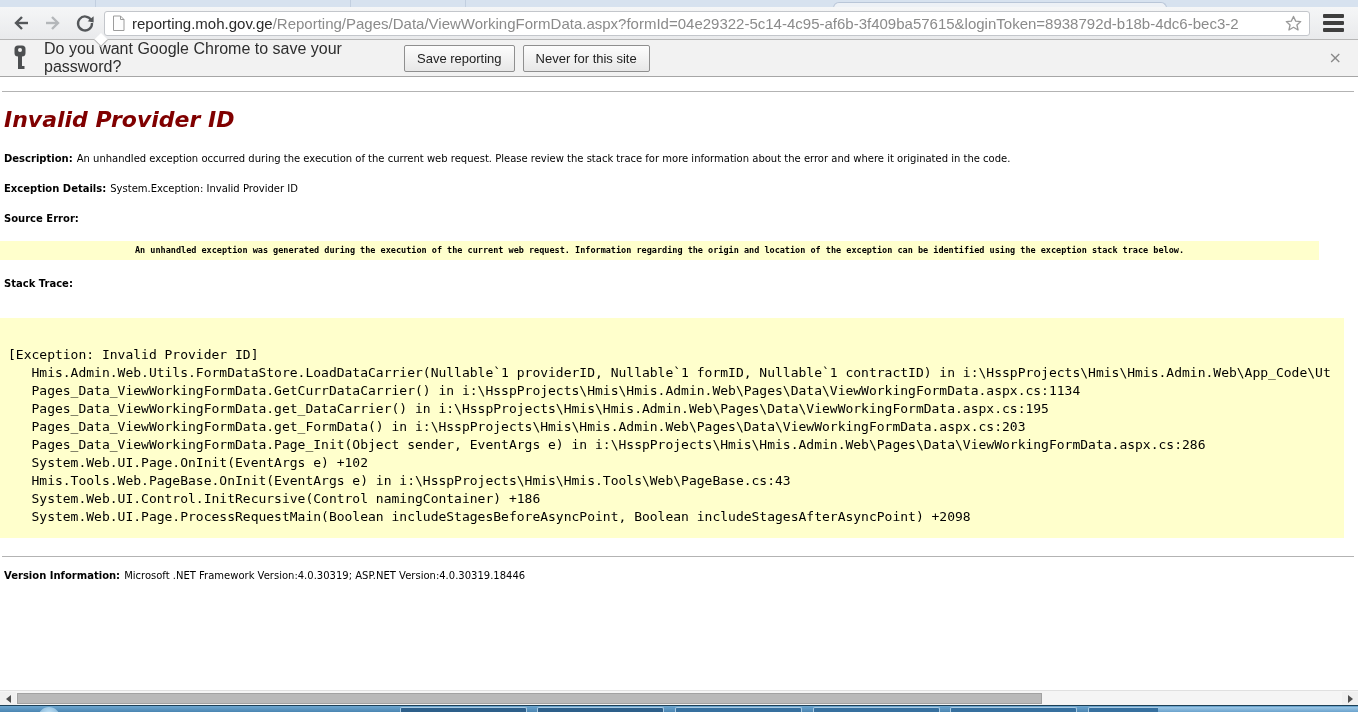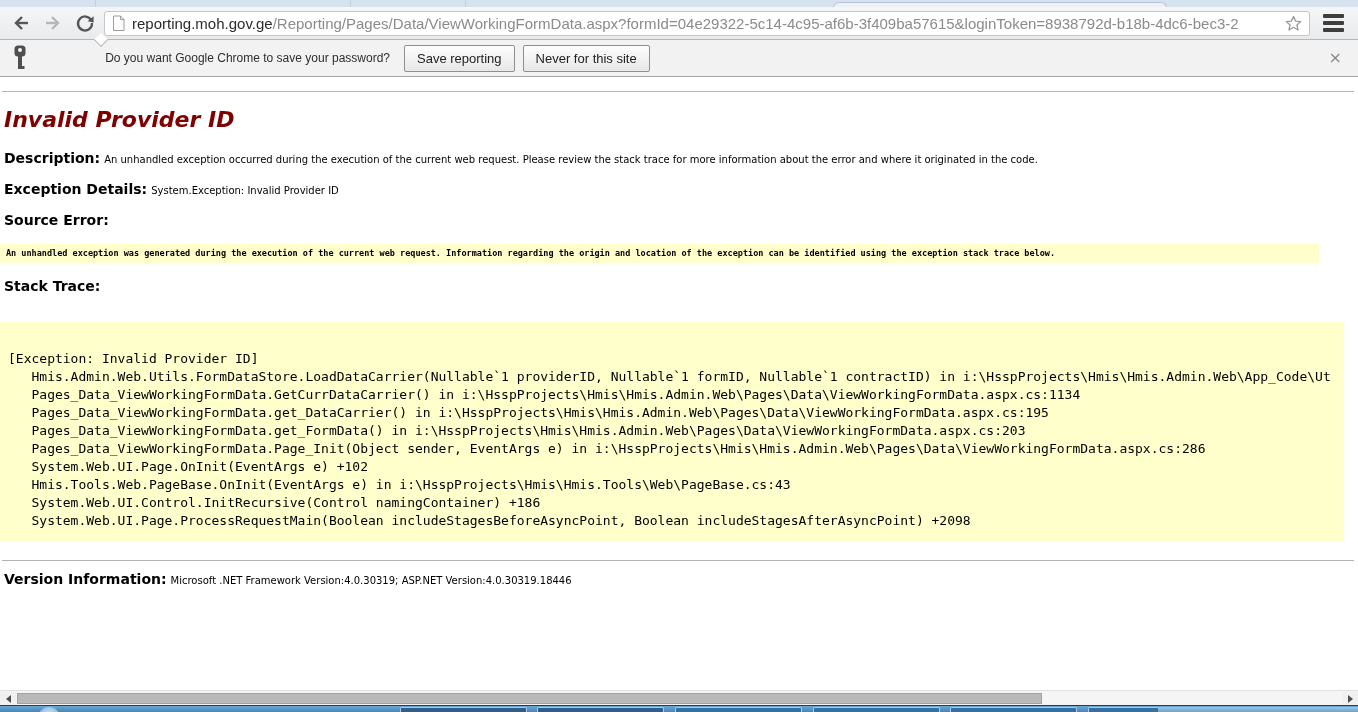--- a/index.html
+++ b/index.html
@@ -30,40 +30,40 @@
               justify-content:center; gap:3px; cursor:pointer; flex:none; }
   .menu-bar { width:21px; height:4px; background:#3e3e3e; border-radius:1px; margin:0 auto 0 5px; }
   .omnibox-notch { position:absolute; left:96px; bottom:-6px; width:10px; height:10px; background:#fff;
                    border-right:1px solid #b6b6b6; border-bottom:1px solid #b6b6b6;
                    transform:rotate(45deg); z-index:3; }
 
   
   .infobar { position:absolute; top:40px; left:0; width:100%; height:37px; background:#f2f2f2;
              border-bottom:1px solid #a6a6a6; display:flex; align-items:center; padding:0 12px; }
   .key-wrap { flex:none; width:26px; display:flex; }
-  .infobar-msg { font-size:12px; color:#2e2e2e; margin:0 14px 0 6px; width:346px;text-align:right; }
+  .infobar-msg { font-size:16px; color:#2e2e2e; margin:0 14px 0 6px; width:346px; }
   .ib-btn { font-family:"Liberation Sans",sans-serif; font-size:13px; color:#222; cursor:pointer;
             background:linear-gradient(#fdfdfd,#e7e7e7); border:1px solid #8f8f8f; border-radius:2px;
             padding:5px 12px; margin-right:8px; }
   .ib-close { margin-left:auto; margin-right:4px; color:#8a8a8a; font-size:16px; line-height:16px;
               cursor:pointer; font-family:"DejaVu Sans",sans-serif; }
 
   
   .content { position:absolute; top:77px; left:0; width:100%; bottom:22px; background:#fff;
              overflow:hidden; font-family:"DejaVu Sans",sans-serif; color:#000; }
   .err-title { margin:12px 0 0 4px; font-size:26px; line-height:30px; font-weight:400; color:#ff0000; }
   .rule { border:none; border-top:1px solid #b3b3b3; margin:14px 4px 0 2px; }
   .err-sub { margin:16px 0 0 4px; font-size:22px; line-height:24px; font-weight:700;
              font-style:italic; color:#800000; }
   .meta { margin:20px 0 0 4px; font-size:10px; line-height:13px; color:#000; }
   .meta.tight { margin-top:17px; }
-  .meta b { font-size:14px; margin-right:4px; }
+  .meta b { font-size:10px; margin-right:4px; }
   .codebox { margin:16px 39px 0 0; background:#ffffcc; padding:4px 6px;
              font-family:"DejaVu Sans Mono",monospace; font-size:8.5px; font-weight:bold;
-             line-height:11px; white-space:nowrap; overflow:hidden; }
+             line-height:11px; white-space:nowrap; overflow:hidden;text-align:center; }
   .stack-label { margin-top:17px; }
   .stackbox { margin:28px 14px 0 0; background:#ffffcc; padding:28px 8px 12px 8px;
               font-family:"DejaVu Sans Mono",monospace; font-size:13px; line-height:18px;
               white-space:pre; overflow:hidden; color:#000; }
   .rule2 { margin-top:18px; }
   .version { margin-top:12px; }
 
   
   .hscroll { position:absolute; left:0; width:100%; bottom:7px; height:15px; background:#f5f5f5;
              border-top:1px solid #e0e0e0; }

